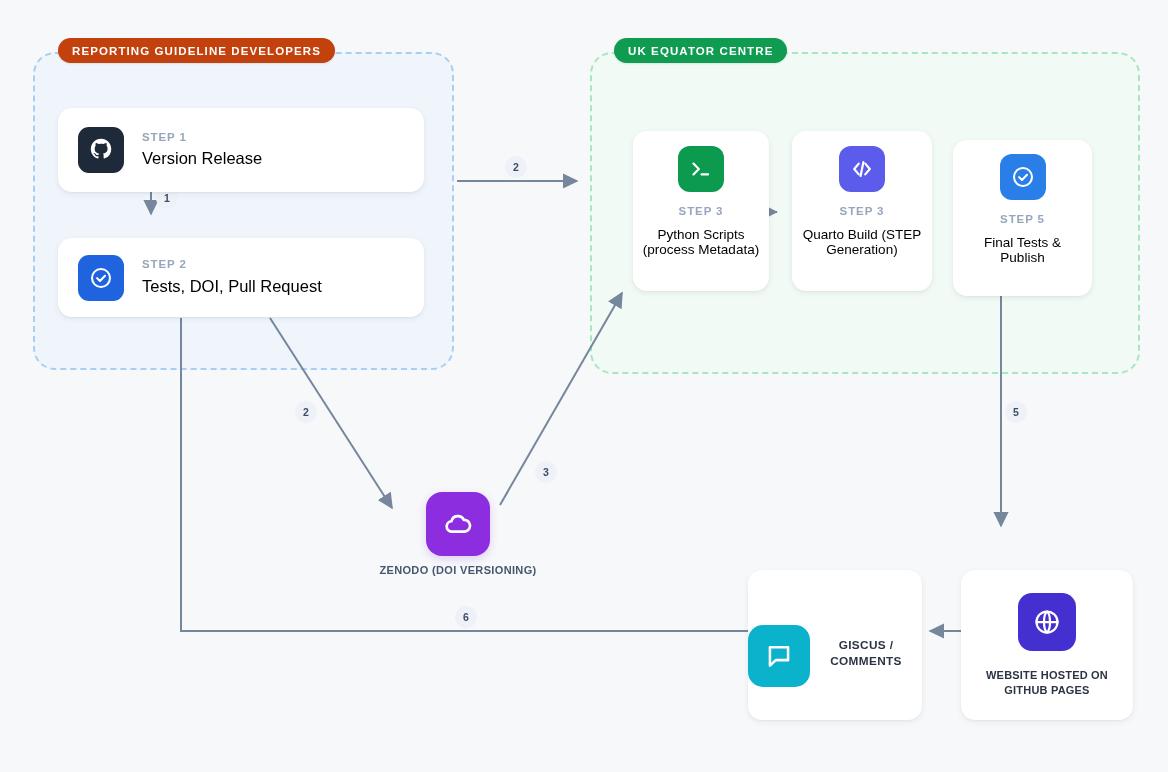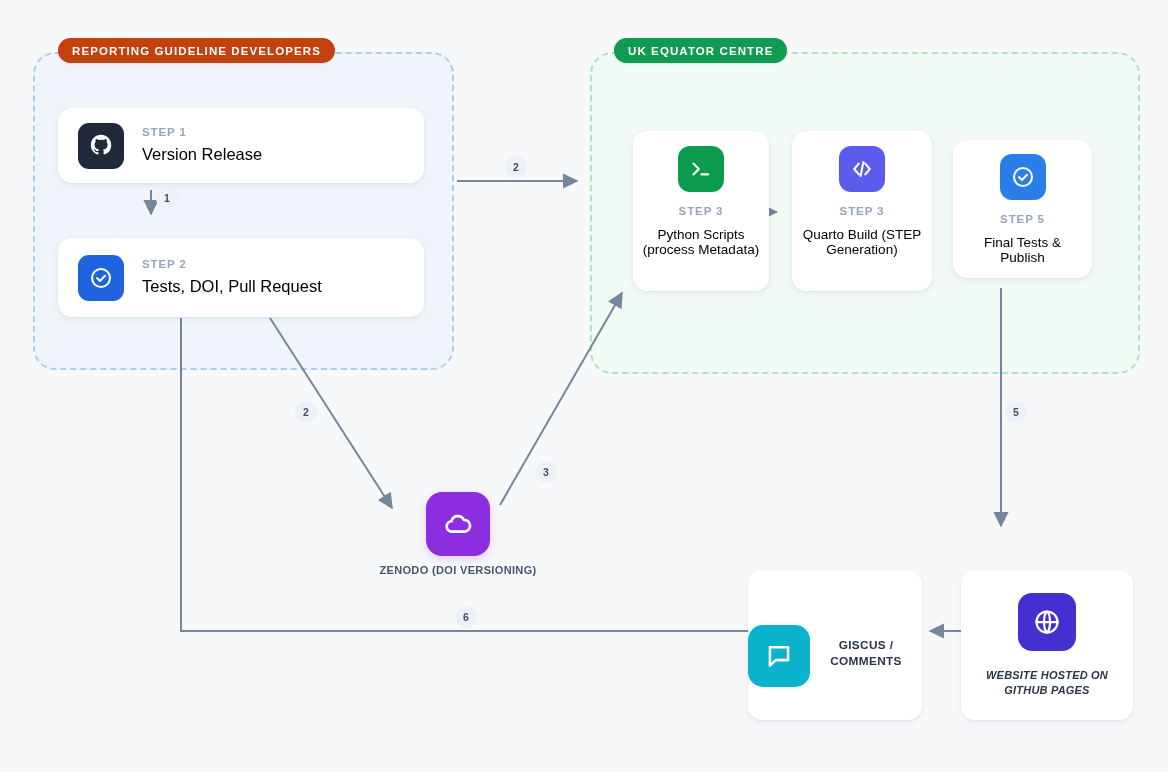--- a/index.html
+++ b/index.html
@@ -40,21 +40,21 @@
 
   
   .card{
     position:absolute;background:#ffffff;border-radius:14px;
     box-shadow:0 2px 6px rgba(31,55,92,.07), 0 1px 2px rgba(31,55,92,.05);
   }
   .card.wide{display:flex;align-items:center;}
   .card.wide .tile{margin-left:20px;}
   .card.wide .txt{margin-left:18px;}
 
-  .card.step1{left:58px;top:108px;width:366px;height:75px;}
+  .card.step1{left:58px;top:108px;width:366px;height:84px;}
   .card.step2{left:58px;top:238px;width:366px;height:79px;}
 
   .tile{
     width:46px;height:46px;border-radius:11px;
     display:flex;align-items:center;justify-content:center;
     flex:0 0 auto;
   }
   .tile svg{display:block;}
 
   .steplabel{
@@ -64,35 +64,35 @@
   .steptitle{
     font-size:16.5px;font-weight:normal;color:#000000;line-height:1.15;margin-top:6px;
   }
 
   
   .card.narrow{
     display:flex;flex-direction:column;align-items:center;
   }
   .card.step3{left:633px;top:131px;width:136px;height:160px;}
   .card.step4{left:792px;top:131px;width:140px;height:160px;}
-  .card.step5{left:953px;top:140px;width:139px;height:138px;}
+  .card.step5{left:953px;top:140px;width:139px;height:156px;}
 
   .card.narrow .tile{margin-top:15px;width:46px;height:46px;border-radius:12px;}
   .card.step5 .tile{margin-top:14px;}
   .card.narrow .steplabel{margin-top:14px;text-align:center;}
   .card.narrow .steptitle{
     margin-top:9px;font-size:13.5px;text-align:center;line-height:1.18;
     padding:0 8px;
   }
 
   
   .card.giscus{left:748px;top:570px;width:174px;height:150px;
     display:flex;flex-direction:row;align-items:center;}
   .card.website{left:961px;top:570px;width:172px;height:150px;
-    display:flex;flex-direction:column;align-items:center;font-style:italic;}
+    display:flex;flex-direction:column;align-items:center;}
   .card.giscus .tile{margin-top:22px;width:62px;height:62px;border-radius:15px;}
   .card.website .tile{margin-top:23px;width:58px;height:58px;border-radius:14px;}
   .nodecaption{
     margin-top:16px;text-align:center;
     font-size:11.8px;font-weight:bold;letter-spacing:.35px;
     color:#2b3445;line-height:1.36;padding:0 8px;
   }
   .card.website .nodecaption{margin-top:17px;font-size:11px;letter-spacing:.2px;}
 
   

